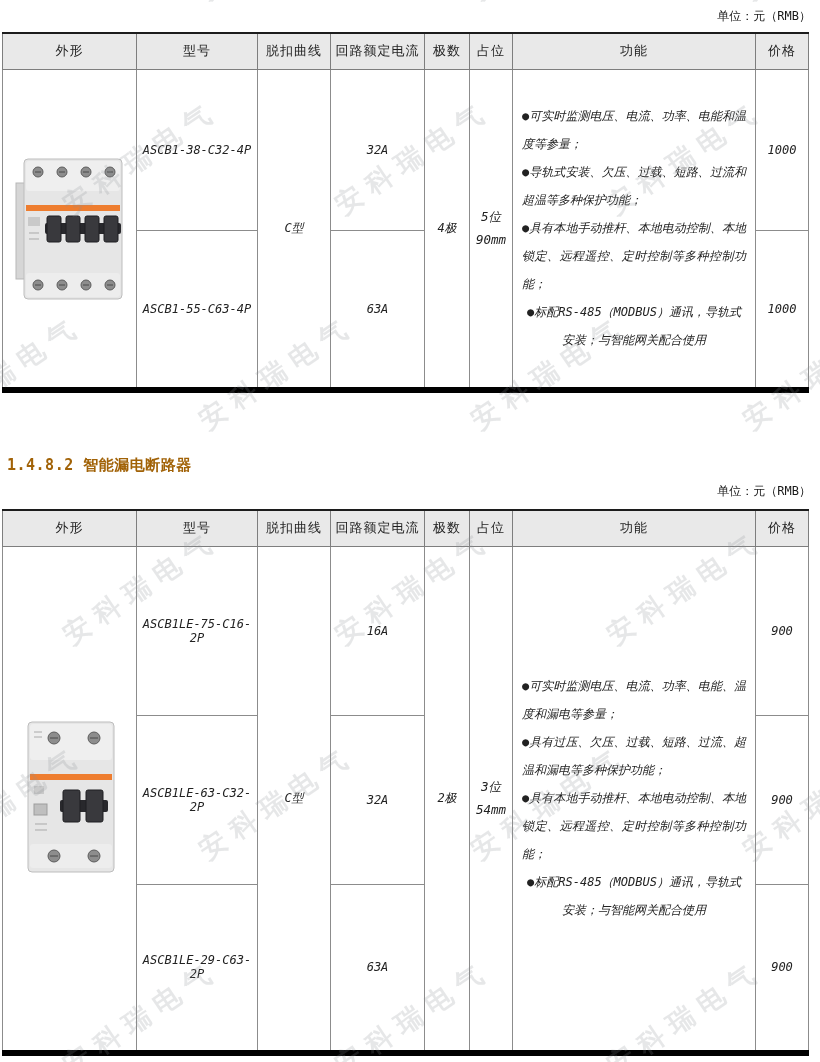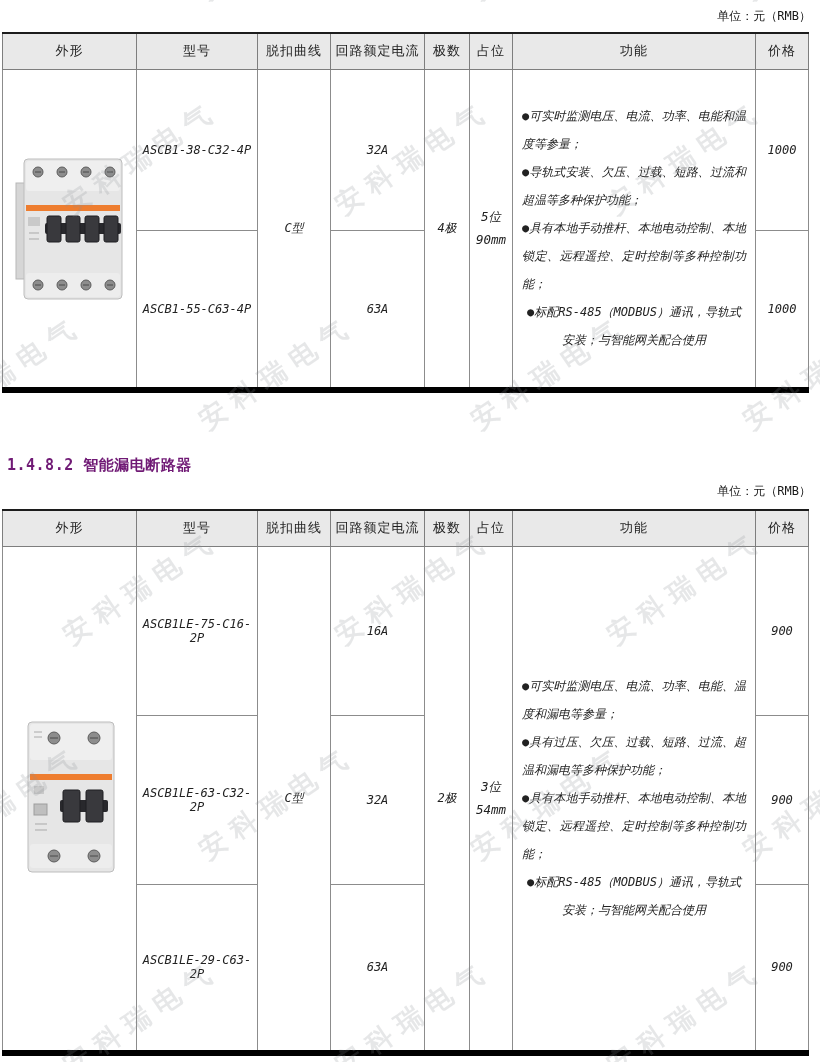--- a/index.html
+++ b/index.html
@@ -44,21 +44,21 @@
     text-align:justify; text-justify:inter-ideograph;
     padding:6px 9px; font-size:13px; line-height:28px; color:#1f1f1f;
   }
   td.func-cell p { margin:0; text-align:justify; }
   td.func-cell p:last-child { text-align:center; }
 
   .space-cell div { line-height:23px; font-size:12.5px; }
 
   .section-heading {
     margin:62px 0 0 7px;
-    font-size:15px; font-weight:bold; color:#701a75;
+    font-size:15px; font-weight:bold; color:#a16207;
     line-height:20px; letter-spacing:0.5px;
   }
 
   .img-cell { padding:4px; }
   .img-cell svg { display:block; margin:0 auto; }
 
   .wm-layer {
     position:absolute; left:0; top:0; width:820px; height:1062px;
     pointer-events:none; overflow:hidden; z-index:5;
   }

